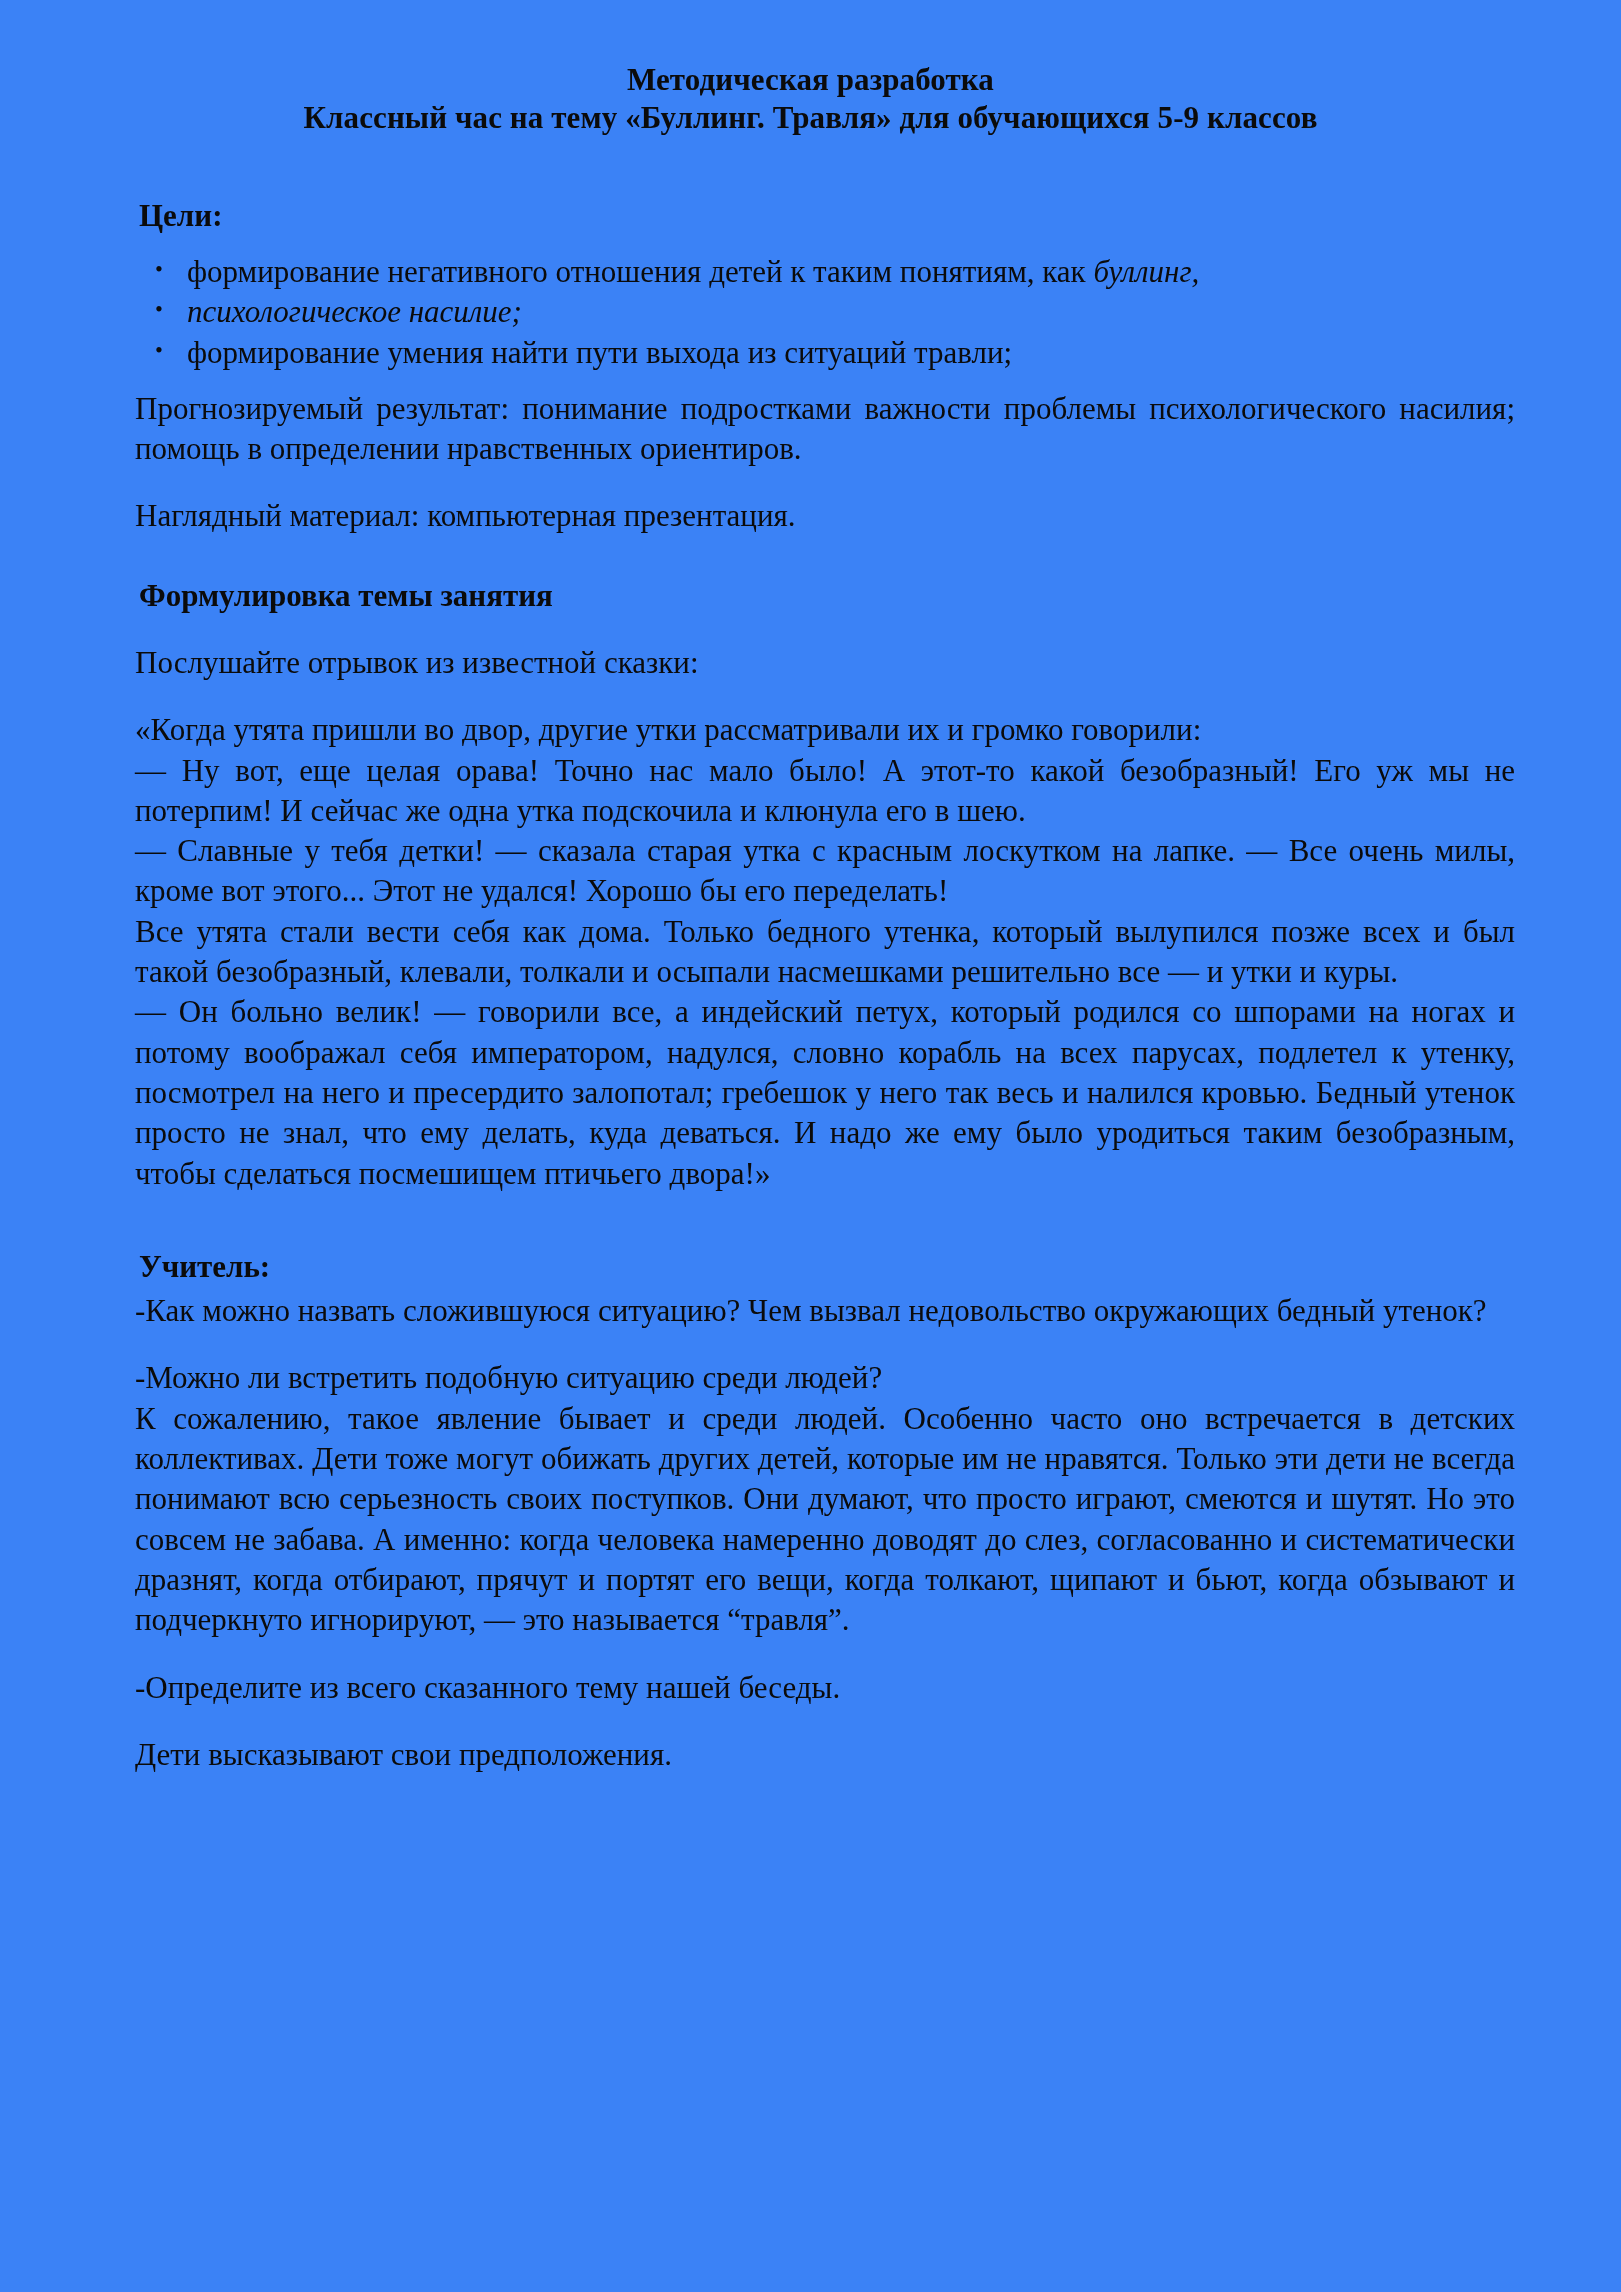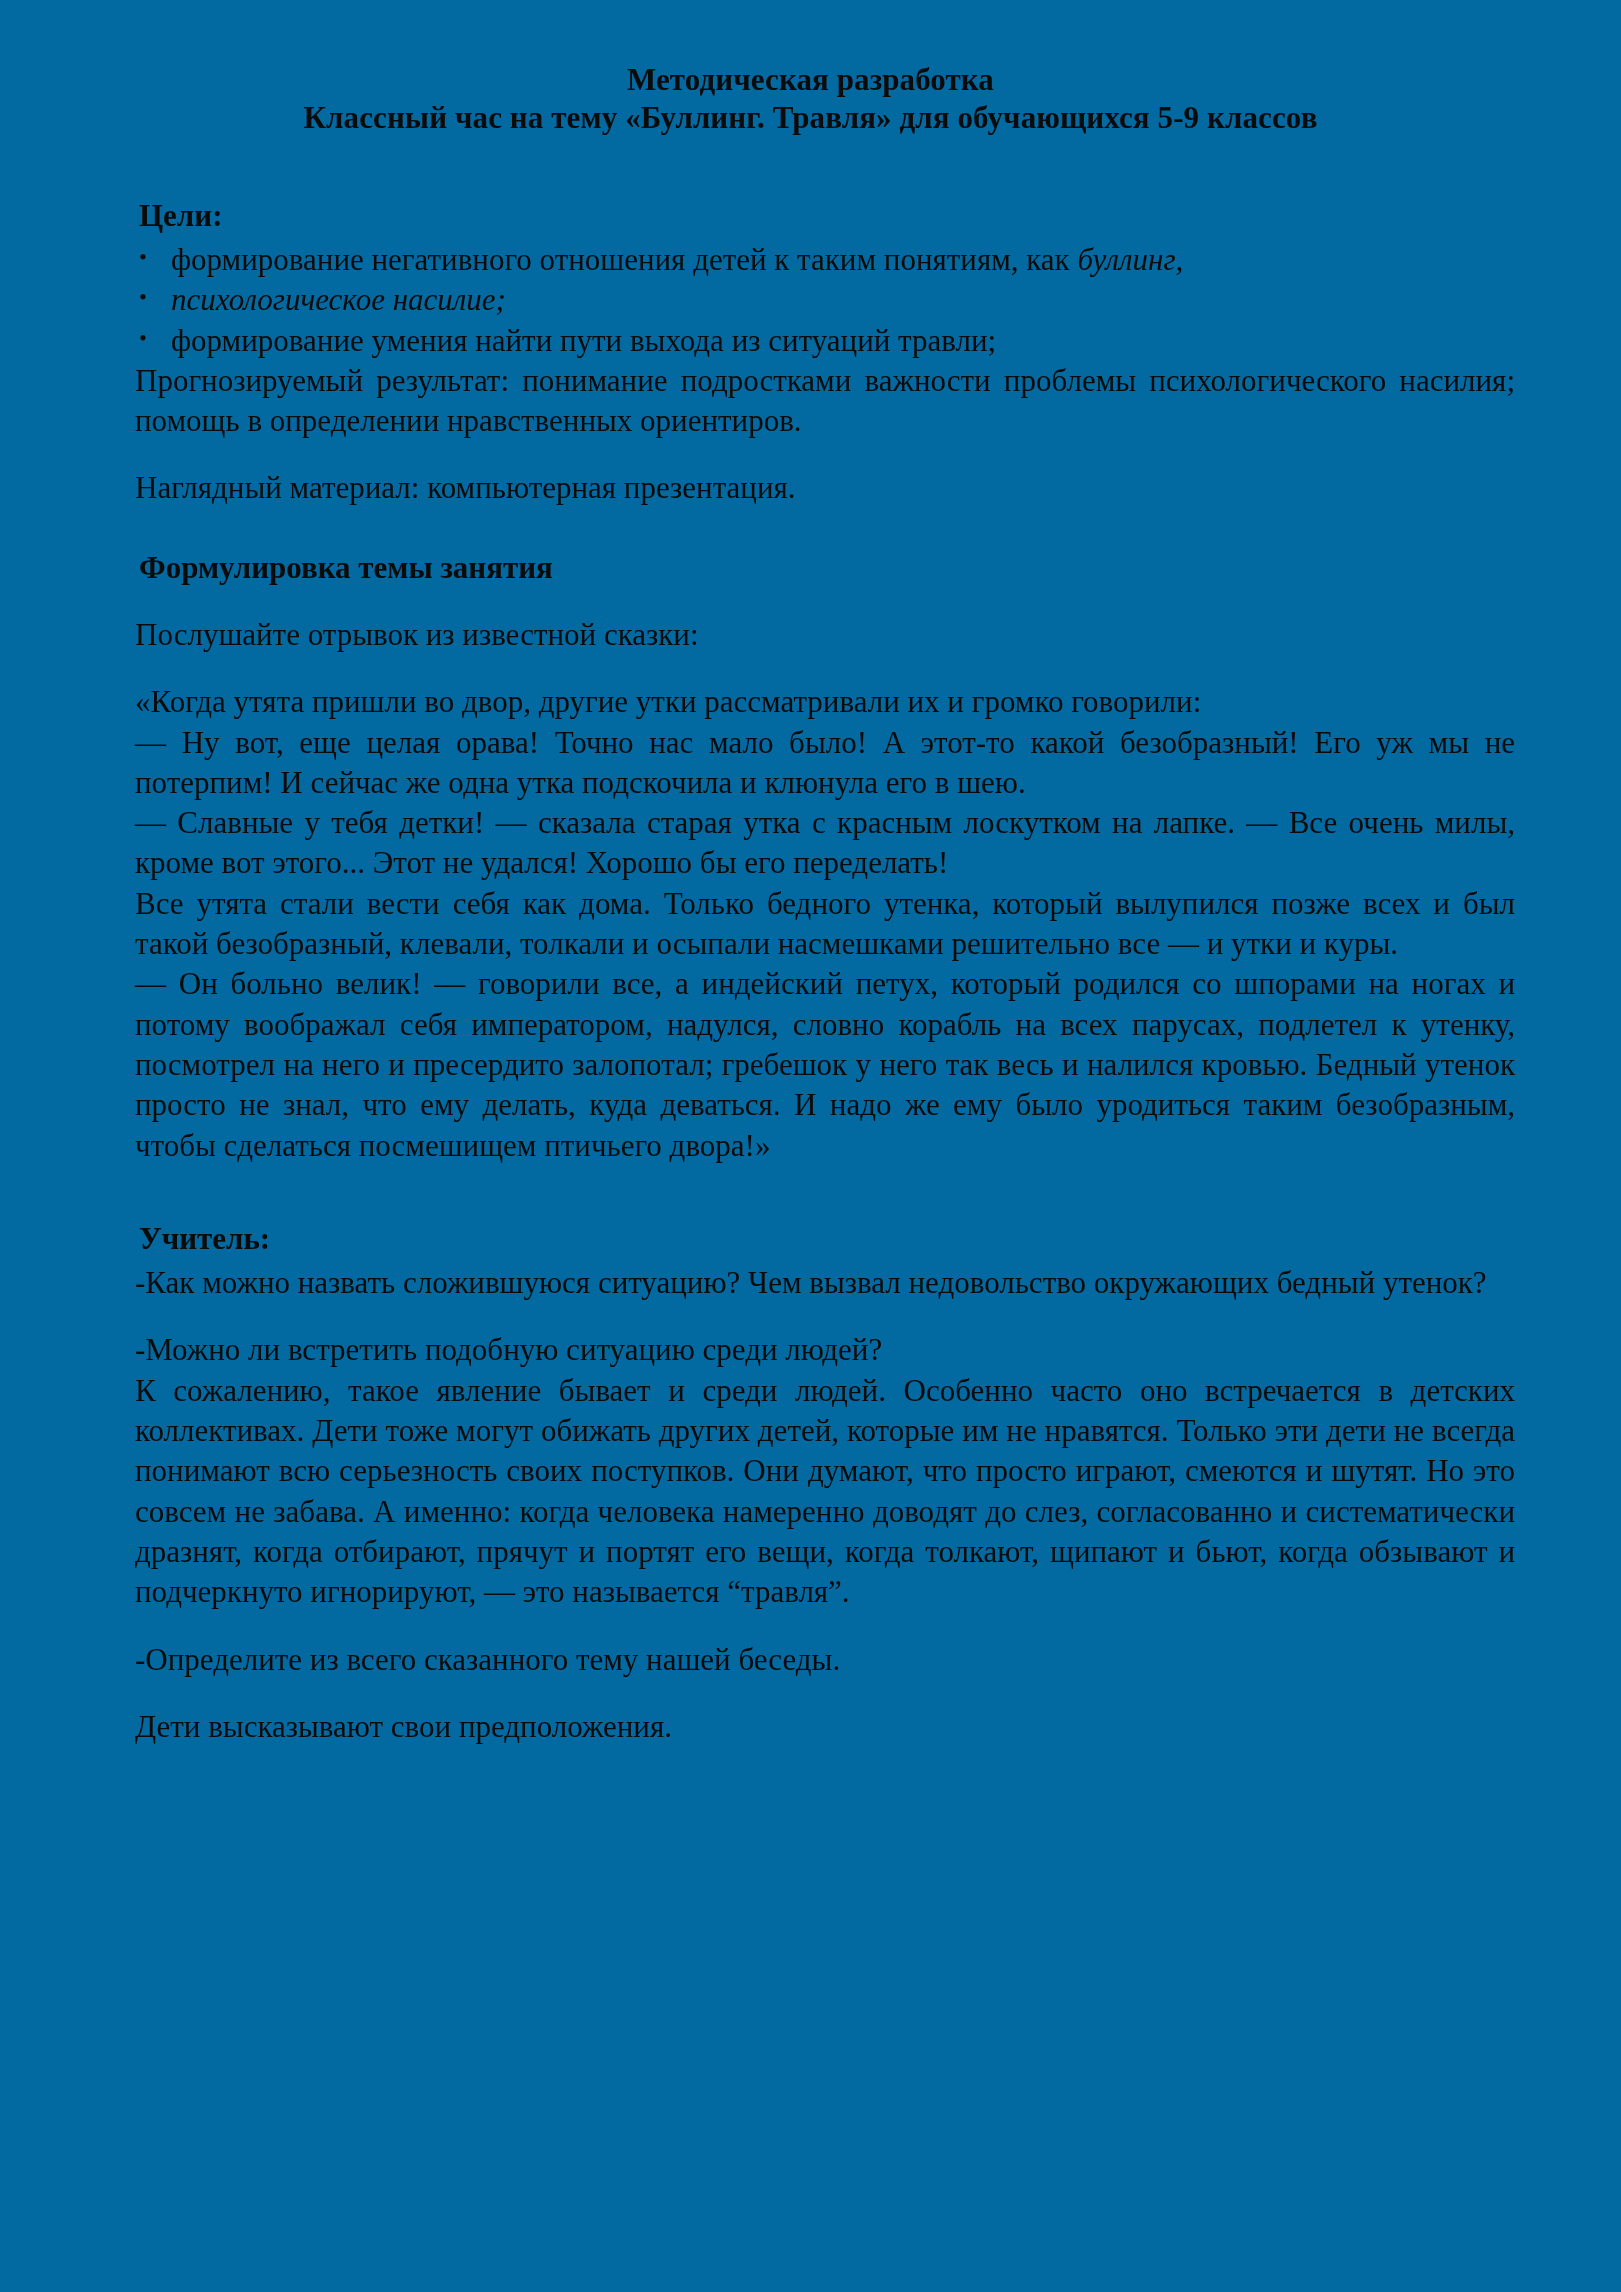--- a/index.html
+++ b/index.html
@@ -13,21 +13,21 @@
     font-family: "Liberation Serif", "DejaVu Serif", serif;
     color: #0b0b0b;
     -webkit-font-smoothing: antialiased;
   }
   .page {
     position: relative;
     width: 1621px;
     height: 2293px;
     box-sizing: border-box;
     padding: 61px 106px 39px 106px;
-    background: #0369a1;
+    background: #3b82f6;
     overflow: hidden;
   }
   .doc-title {
     text-align: center;
     font-weight: bold;
     font-size: 31px;
     line-height: 1.22;
     letter-spacing: 0.1px;
   }
   .doc-title .line2 { display: block; }
@@ -40,21 +40,21 @@
     line-height: 1.30;
     margin: 4px;
     padding-left: 29px;
   }
   .section-heading.underlined {
     text-underline-offset: 2.9px;
   }
 
   ul.goals {
     list-style: none;
-    margin: 0;
+    margin: 16px;
     padding: 0;
   }
   ul.goals li {
     position: relative;
     font-size: 31px;
     line-height: 1.30;
     padding-left: 65px;
     margin: 0;
   }
   ul.goals li::before {

